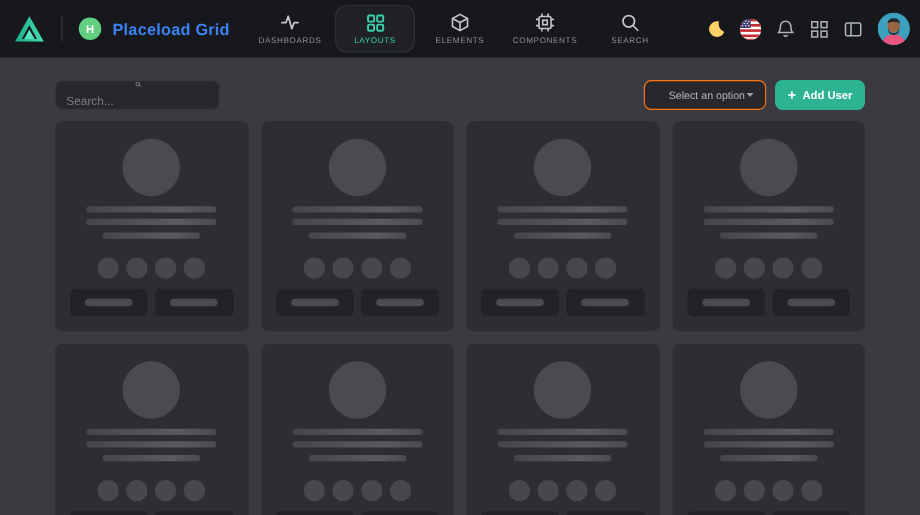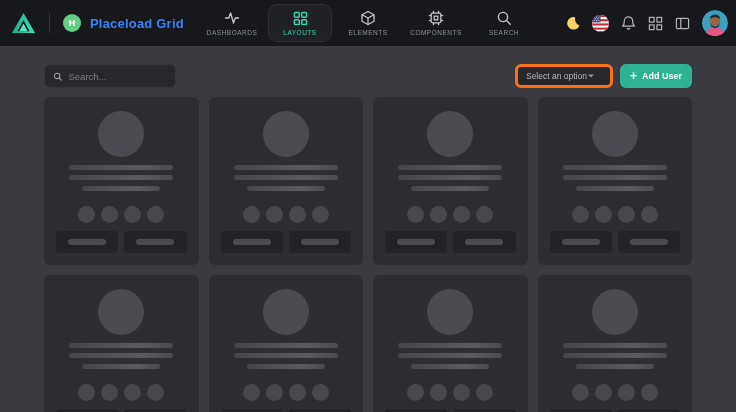--- a/index.html
+++ b/index.html
@@ -49,31 +49,31 @@
   .avatar { width:26px; height:26px; border-radius:50%; overflow:hidden; cursor:pointer; }
   .avatar svg { display:block; }
 
   
   .toolbar {
     margin:18px 44px 0; height:24px;
     display:flex; align-items:center;
   }
   .search-box {
     width:132px; height:24px; background:#27272c; border:1px solid #35353a;
-    border-radius:6px; display:flex; align-items:center; padding:0 8px; gap:6px;
+    border-radius:6px; display:flex; align-items:center; padding:0 8px; gap:6px;flex-direction:column;
   }
   .search-box input {
     background:transparent; border:none; outline:none; width:100%;
     font-family:"Liberation Sans",sans-serif; font-size:9.5px; color:#c9cbd1;
   }
   .search-box input::placeholder { color:#7c7f87; }
   .toolbar-right { margin-left:auto; display:flex; align-items:center; gap:7px; }
   .select-box {
-    width:98px; height:24px; background:#27272c; border:3px solid #f97316;
-    border-radius:6px; display:flex; align-items:center; justify-content:flex-start;
+    width:98px; height:24px; background:#27272c; border:1px solid #f97316;
+    border-radius:6px; display:flex; align-items:center; justify-content:flex-end;
     padding:0 8px; cursor:pointer;
   }
   .select-box .select-value { font-size:8.5px; color:#b4b7be; }
   .add-user-btn {
     height:24px; padding:0 10px; background:#2db392; border:none; border-radius:6px;
     color:#fff; font-family:"Liberation Sans",sans-serif; font-size:9px; font-weight:bold;
     display:flex; align-items:center; gap:5px; cursor:pointer;
   }
   .add-user-btn .plus { font-size:12px; font-weight:bold; line-height:1; }
 

